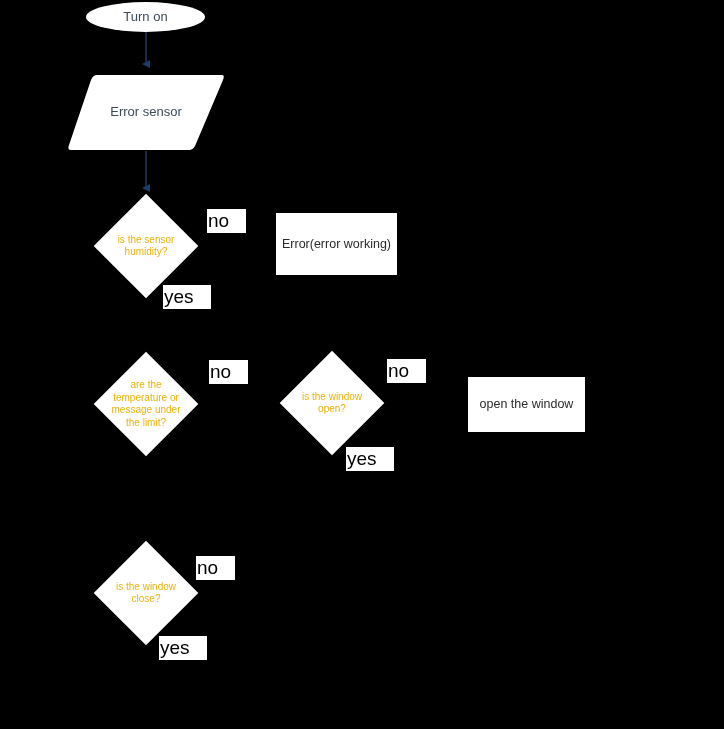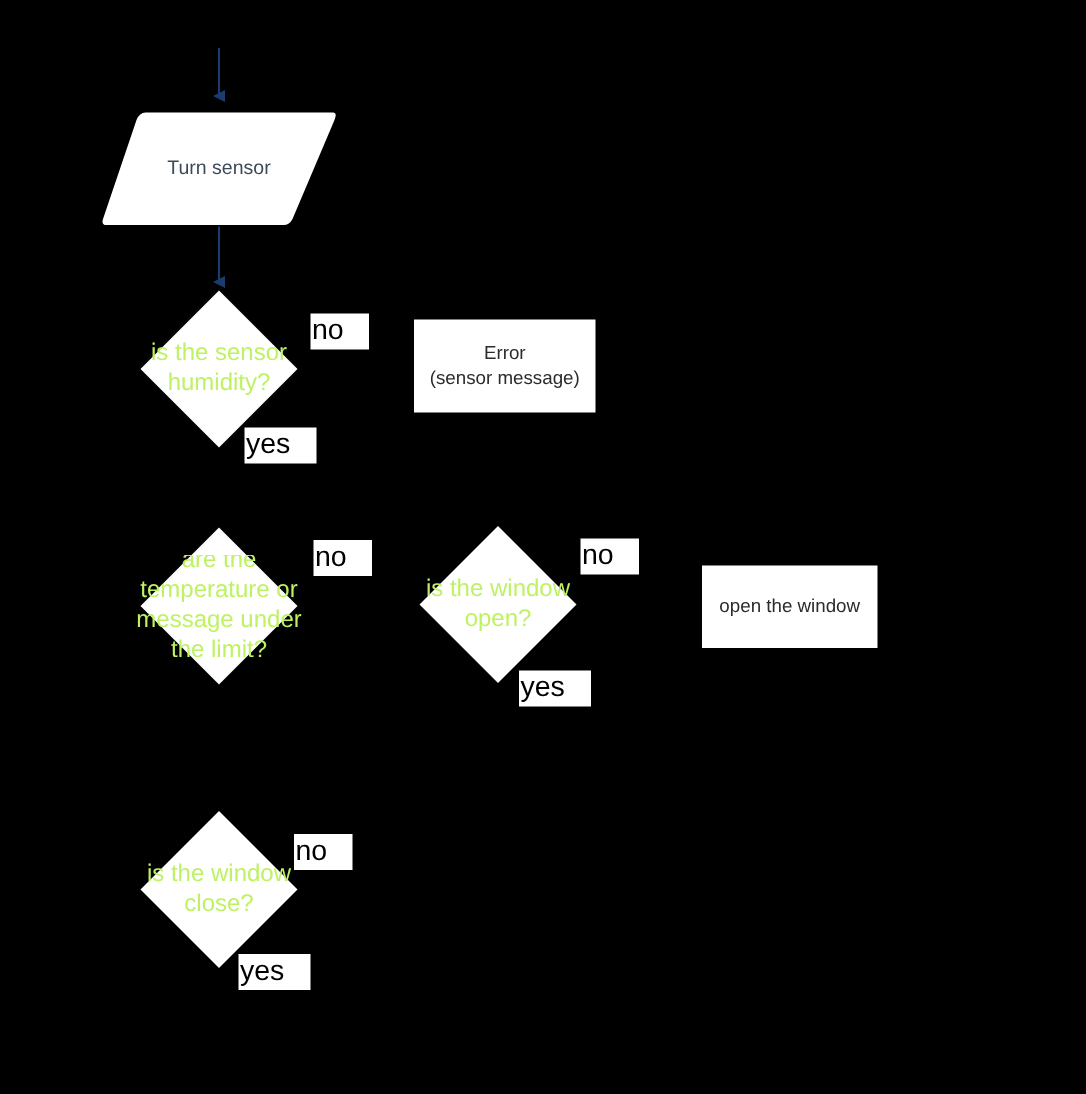--- a/index.html
+++ b/index.html
@@ -56,22 +56,22 @@
     position: absolute;
     background: #ffffff;
     transform: rotate(45deg);
   }
   .decision-text {
     position: absolute;
     display: flex;
     align-items: center;
     justify-content: center;
     text-align: center;
-    color: #bef264;
-    font-size: 16px;
+    color: #eab308;
+    font-size: 10px;
     line-height: 1.25;
     pointer-events: none;
     white-space: nowrap;
   }
 
   
   .process {
     position: absolute;
     background: #ffffff;
     display: flex;
@@ -112,39 +112,42 @@
   <svg class="connector" viewBox="0 0 724 729" xmlns="http://www.w3.org/2000/svg">
     <defs>
       <marker id="arrowhead" markerWidth="8" markerHeight="8" refX="4" refY="4" orient="auto" markerUnits="userSpaceOnUse">
         <path d="M0,0 L8,0 L4,8 z" fill="#1b3c6e"></path>
       </marker>
     </defs>
     <line x1="146" y1="32" x2="146" y2="64" stroke="#1b3c6e" stroke-width="1.4" marker-end="url(#arrowhead)"></line>
     <line x1="146" y1="151" x2="146" y2="188" stroke="#1b3c6e" stroke-width="1.4" marker-end="url(#arrowhead)"></line>
   </svg>
 
+  <div class="terminator" style="left:86px; top:2px; width:119px; height:30px;">
+    <span>Turn on</span>
+  </div>
 
   <div class="io-wrap" style="left:67px; top:72px; width:158px; height:79px;">
     <svg class="io-shape" viewBox="0 0 158 79" preserveAspectRatio="none" xmlns="http://www.w3.org/2000/svg">
       <path d="M30,3 L155,3 Q158,3 156,8 L128,74 Q126,78 122,78 L4,78 Q0,78 2,73 L24,8 Q26,3 30,3 Z" fill="#ffffff"></path>
     </svg>
     <div class="io-label">
-      <span>Turn sensor</span>
+      <span>Error sensor</span>
     </div>
   </div>
 
   <div class="decision" style="left:109px; top:209px; width:74px; height:74px;"></div>
   <div class="decision-text" style="left:91px; top:226px; width:110px; height:40px; flex-direction:column;">
     <span>is the sensor</span>
     <span>humidity?</span>
   </div>
 
-  <div class="process" style="left:276px; top:213px; width:121px; height:62px; flex-direction:column;">
+  <div class="process" style="left:276px; top:213px; width:121px; height:62px; flex-direction:row;">
     <span>Error</span>
-    <span>(sensor message)</span>
+    <span>(error working)</span>
   </div>
 
   <div class="decision" style="left:109px; top:367px; width:74px; height:74px;"></div>
   <div class="decision-text" style="left:91px; top:370px; width:110px; height:68px; flex-direction:column; overflow:hidden;">
     <span>are the</span>
     <span>temperature or</span>
     <span>message under</span>
     <span>the limit?</span>
   </div>
 

